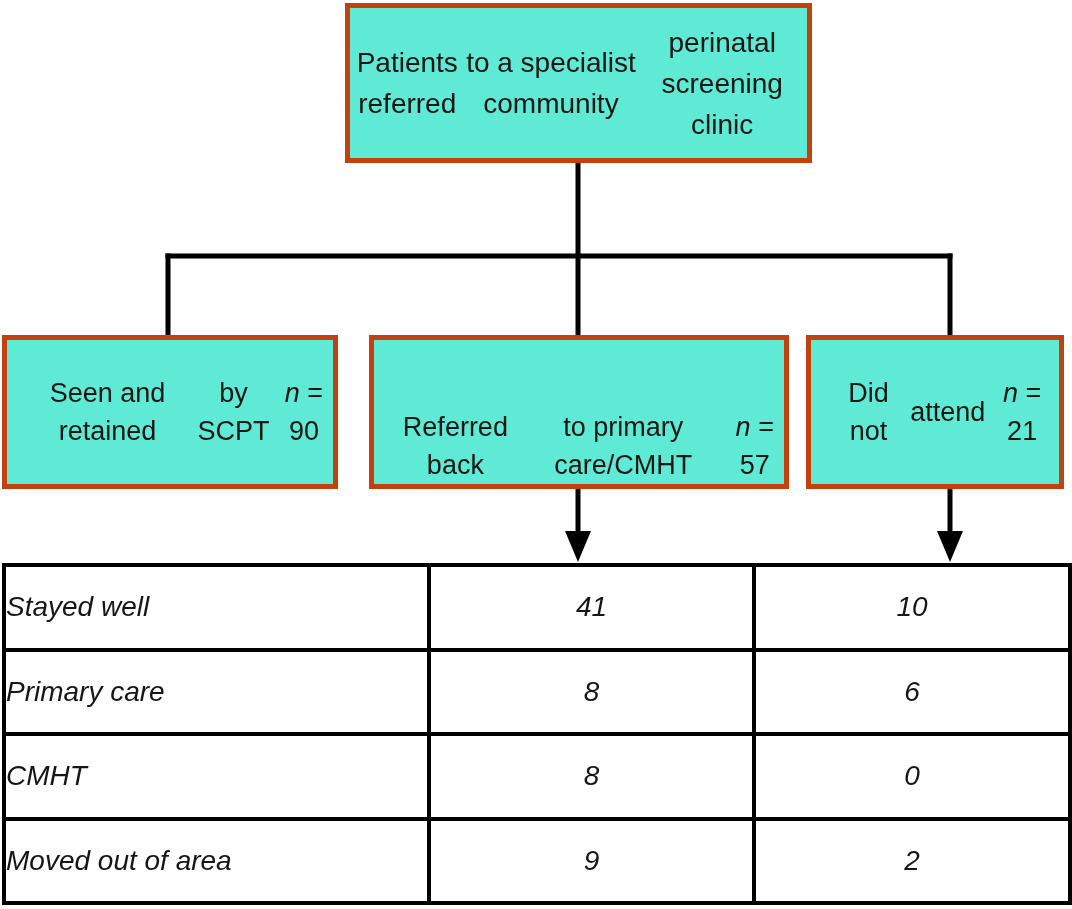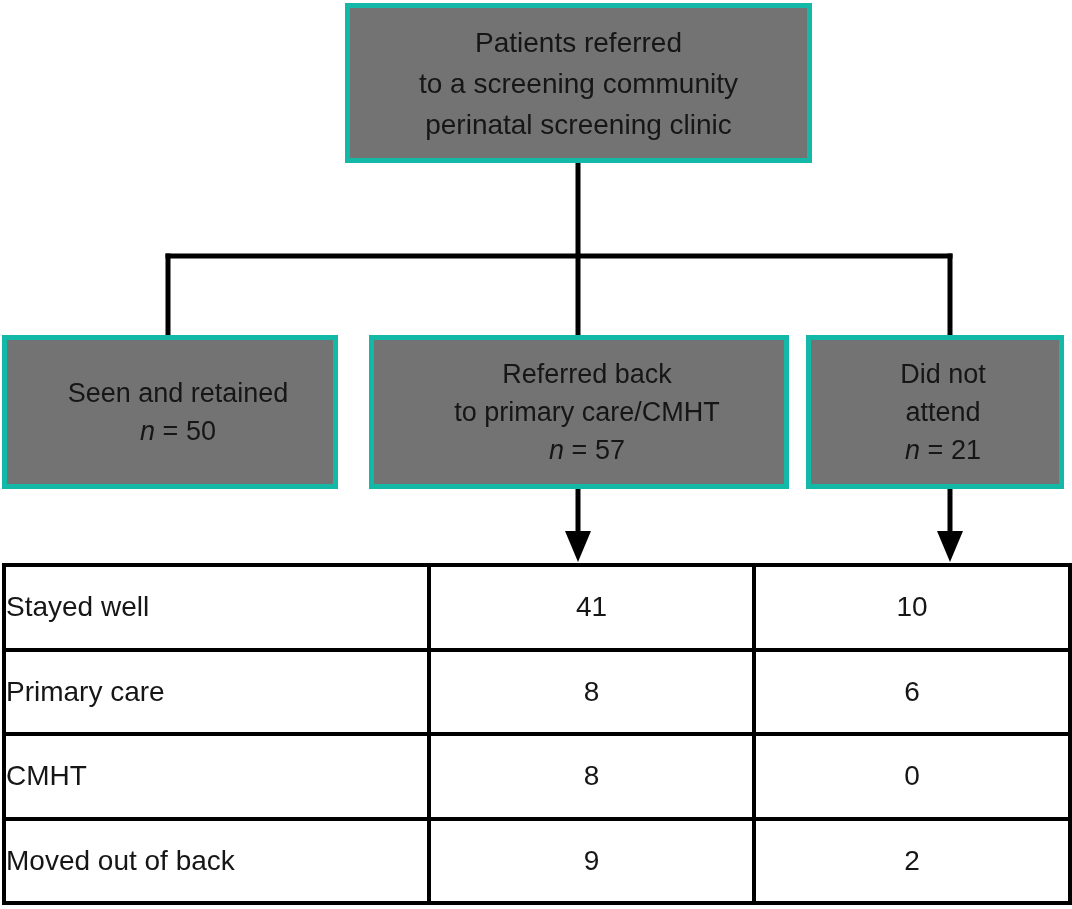--- a/index.html
+++ b/index.html
@@ -13,57 +13,57 @@
     overflow: hidden;
   }
   .connector-svg {
     position: absolute;
     left: 0; top: 0;
     width: 1072px; height: 909px;
   }
   .fbox {
     position: absolute;
     box-sizing: border-box;
-    border: 5px solid #14b8a6;
-    background: #737373;
+    border: 5px solid #c2410c;
+    background: #5eead4;
     display: flex;
-    flex-direction: column;
+    flex-direction: row;
     align-items: center;
     justify-content: center;
     text-align: center;
   }
   .fbox-root {
     left: 345px; top: 3px;
     width: 467px; height: 160px;
     font-size: 28px; line-height: 41px;
   }
   .fbox-branch {
     top: 335px; height: 154px;
     font-size: 27px; line-height: 38px; padding-left: 16px;
   }
   .fbox-left   { left: 2px;   width: 336px; }
-  .fbox-mid    { left: 369px; width: 420px; }
+  .fbox-mid    { left: 369px; width: 420px; align-items: flex-end; }
   .fbox-right  { left: 806px; width: 258px; }
   .nline i { font-style: italic; }
   table.outcomes {
     position: absolute;
     left: 2px; top: 563px;
     width: 1066px; height: 342px;
     border-collapse: collapse;
     table-layout: fixed;
     background: #ffffff;
   }
   table.outcomes td {
     border: 4px solid #000000;
     font-size: 28px;
     vertical-align: middle;
     padding: 0;
   }
-  td.label-cell { text-align: left; padding-left: 34px; }
-  td.value-cell { text-align: center; }
+  td.label-cell { text-align: left; padding-left: 34px; font-style: italic; }
+  td.value-cell { text-align: center; font-style: italic; }
   col.c-label { width: 425px; }
   col.c-v1    { width: 325px; }
   col.c-v2    { width: 316px; }
 </style>
 </head>
 <body>
 
 <div class="canvas">
 
   <svg class="connector-svg" viewBox="0 0 1072 909" xmlns="http://www.w3.org/2000/svg">
@@ -82,27 +82,28 @@
     </g>
 
     <g>
       <line x1="950" y1="489" x2="950" y2="536" stroke="#000" stroke-width="5"></line>
       <polygon points="937,531 963,531 950,562" fill="#000"></polygon>
     </g>
   </svg>
 
   <div class="fbox fbox-root">
     <div>Patients referred</div>
-    <div>to a screening community</div>
+    <div>to a specialist community</div>
     <div>perinatal screening clinic</div>
   </div>
 
   <div class="fbox fbox-branch fbox-left">
     <div>Seen and retained</div>
-    <div class="nline"><i>n</i><span> = 50</span></div>
+    <div>by SCPT</div>
+    <div class="nline"><i>n</i><span> = 90</span></div>
   </div>
 
   <div class="fbox fbox-branch fbox-mid">
     <div>Referred back</div>
     <div>to primary care/CMHT</div>
     <div class="nline"><i>n</i><span> = 57</span></div>
   </div>
 
   <div class="fbox fbox-branch fbox-right">
     <div>Did not</div>
@@ -126,20 +127,20 @@
         <td class="label-cell">Primary care</td>
         <td class="value-cell">8</td>
         <td class="value-cell">6</td>
       </tr>
       <tr>
         <td class="label-cell">CMHT</td>
         <td class="value-cell">8</td>
         <td class="value-cell">0</td>
       </tr>
       <tr>
-        <td class="label-cell">Moved out of back</td>
+        <td class="label-cell">Moved out of area</td>
         <td class="value-cell">9</td>
         <td class="value-cell">2</td>
       </tr>
     </tbody>
   </table>
 
 </div>
 
 </body></html>

